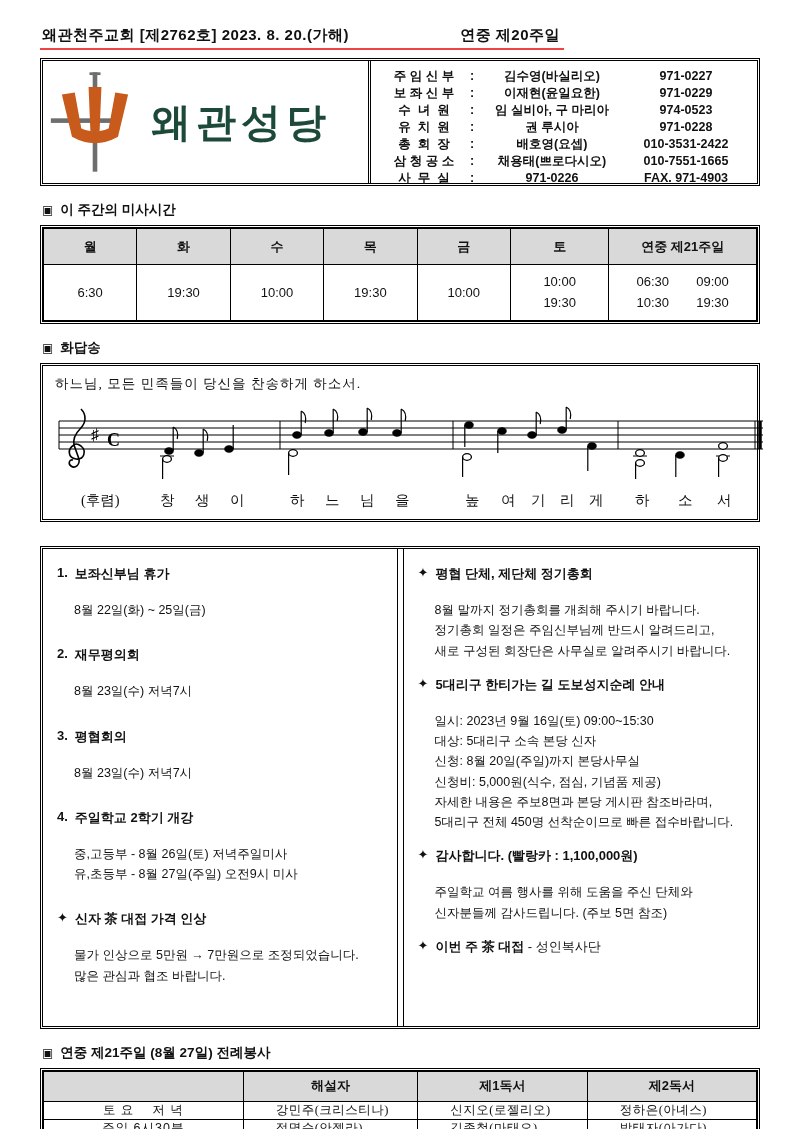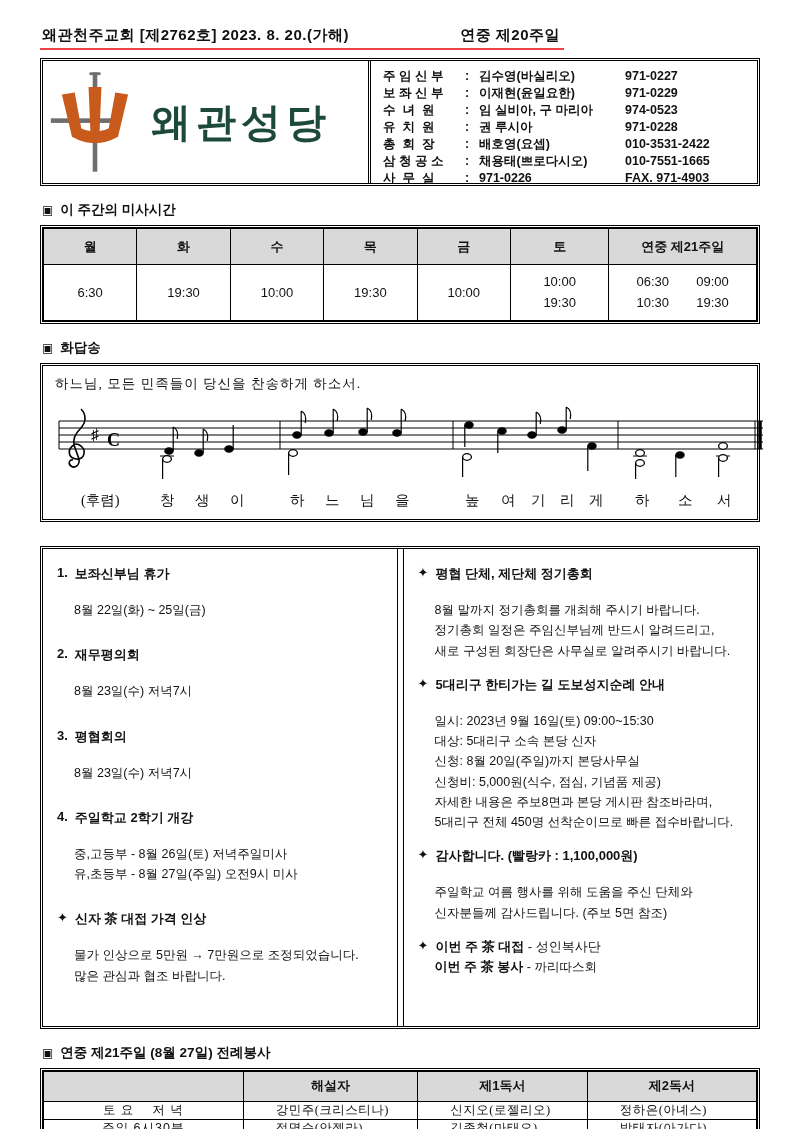--- a/index.html
+++ b/index.html
@@ -30,21 +30,21 @@
   }
   .logo-name {
     font-size: 40px; font-weight: bold; letter-spacing: 5px;
     color: #1d4a38; font-family: "Liberation Serif","DejaVu Serif",serif;
   }
   .info-cell {
     flex: 1; padding: 7px 10px 7px 12px;
     display: flex; flex-direction: column; justify-content: space-between;
     font-weight: bold; font-size: 12.5px;
   }
-  .info-row { display: flex; align-items: baseline; white-space: pre; }
+  .info-row { display: flex; align-items: baseline; white-space: pre; text-align: center; }
   .info-label { width: 82px; }
   .info-colon { width: 14px; }
   .info-value { flex: 1; }
   .info-phone { width: 122px; }
 
   
   .section-title {
     display: flex; align-items: center; gap: 7px;
     font-weight: bold; font-size: 13.5px; margin: 15px 0 6px 2px;
   }
@@ -392,21 +392,20 @@
         <div class="ann-lines">
           <div>주일학교 여름 행사를 위해 도움을 주신 단체와</div>
           <div>신자분들께 감사드립니다. (주보 5면 참조)</div>
         </div>
       </div>
       <div class="ann-item">
         <div class="ann-head">
           <span>✦</span>
           <span><b>이번 주 茶 대접</b><span style="font-weight:normal"> - 성인복사단</span></span>
         </div>
-        <div class="ann-pair-line"><b>이번 주 茶 봉사</b><span> - 까리따스회</span></div>
       </div>
     </div>
   </div>
 
   <div class="section-title">
     <span class="marker">▣</span>
     <span>연중 제21주일 (8월 27일) 전례봉사</span>
   </div>
   <div class="dbl">
     <table class="lit-table">

